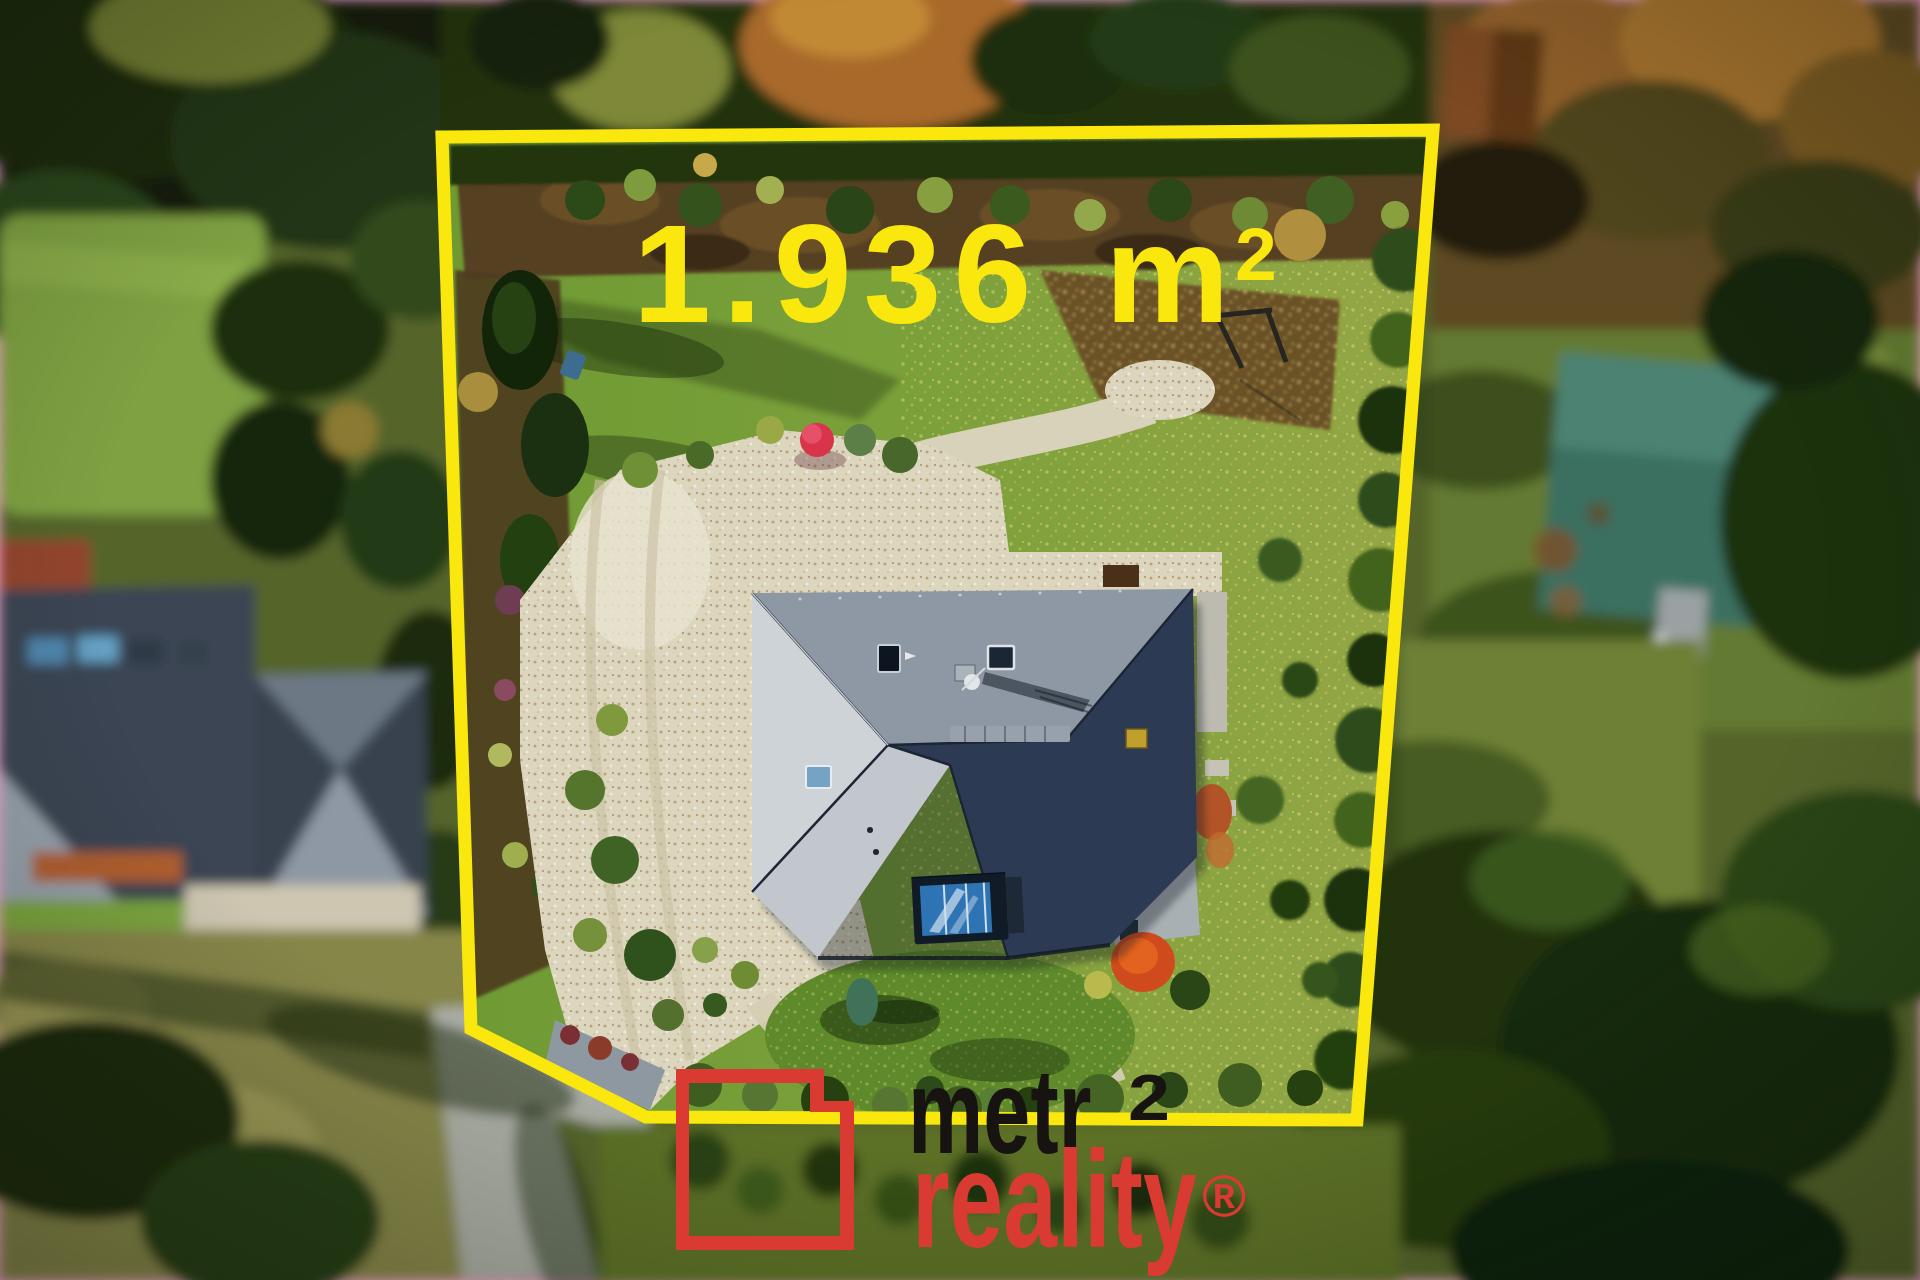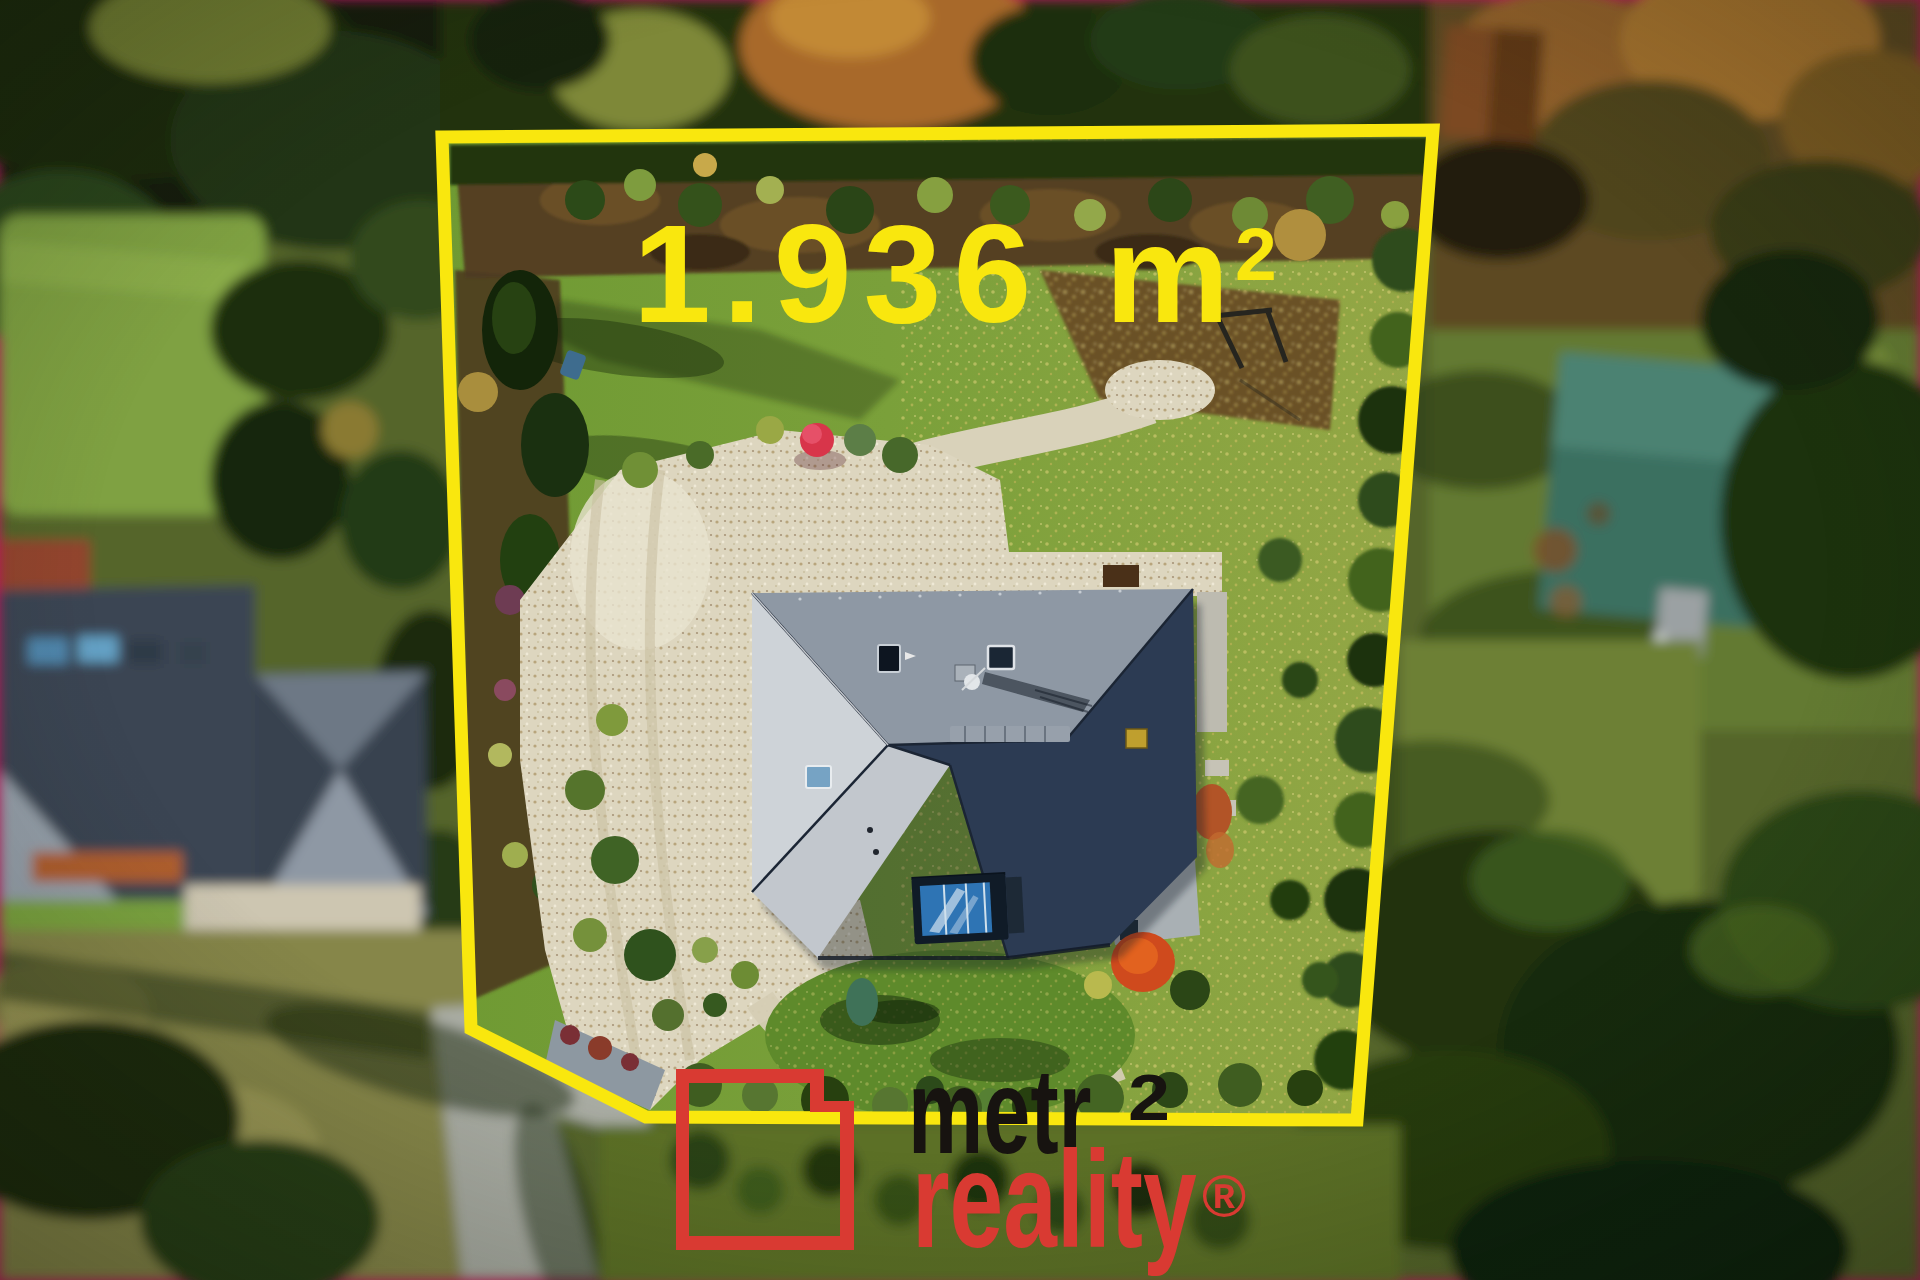--- a/index.html
+++ b/index.html
@@ -1,16 +1,16 @@
 <!DOCTYPE html>
 <html><head>
 <meta charset="utf-8">
 <style>
   html,body{margin:0;padding:0;background:#222;}
-  .stage{position:relative;width:1920px;height:1280px;overflow:hidden;background:#be185d;
+  .stage{position:relative;width:1920px;height:1280px;overflow:hidden;background:#f9a8d4;
          font-family:"Liberation Sans",sans-serif;}
   .stage svg{position:absolute;left:0;top:0;display:block;}
   text{font-family:"Liberation Sans",sans-serif;}
 </style>
 </head>
 <body>
 
 <div class="stage">
 <svg width="1920" height="1280" viewBox="0 0 1920 1280">
   <defs>

